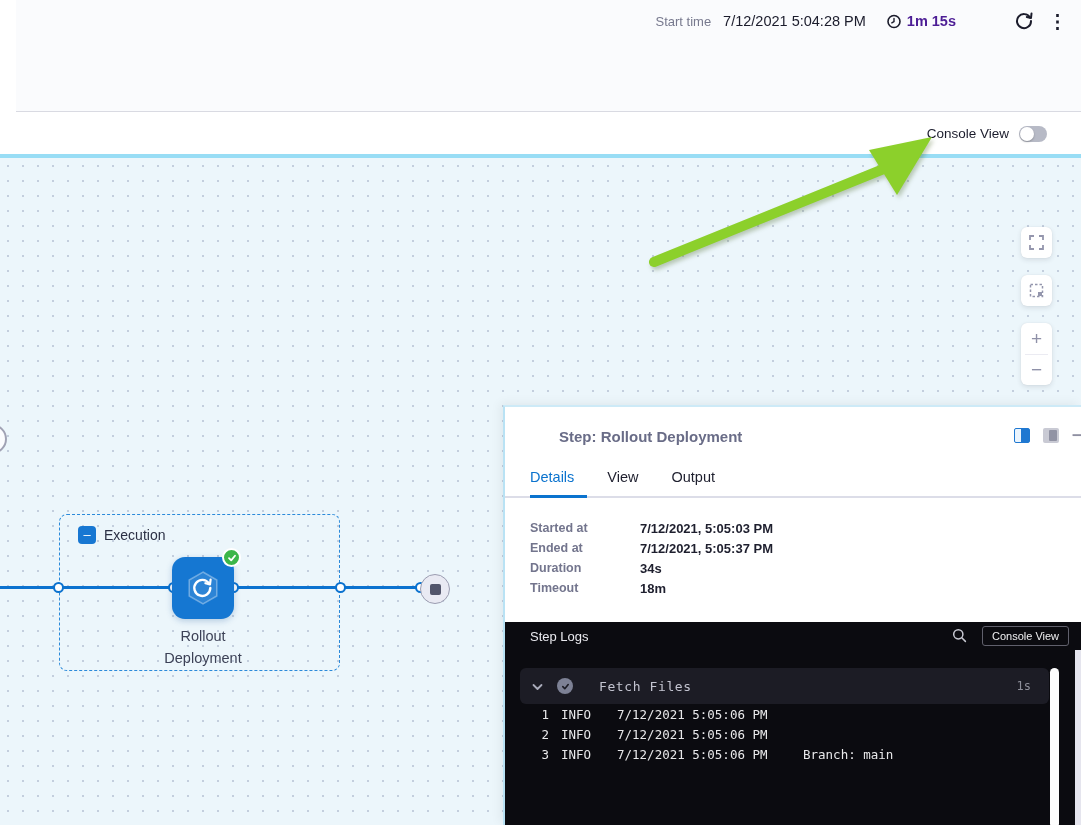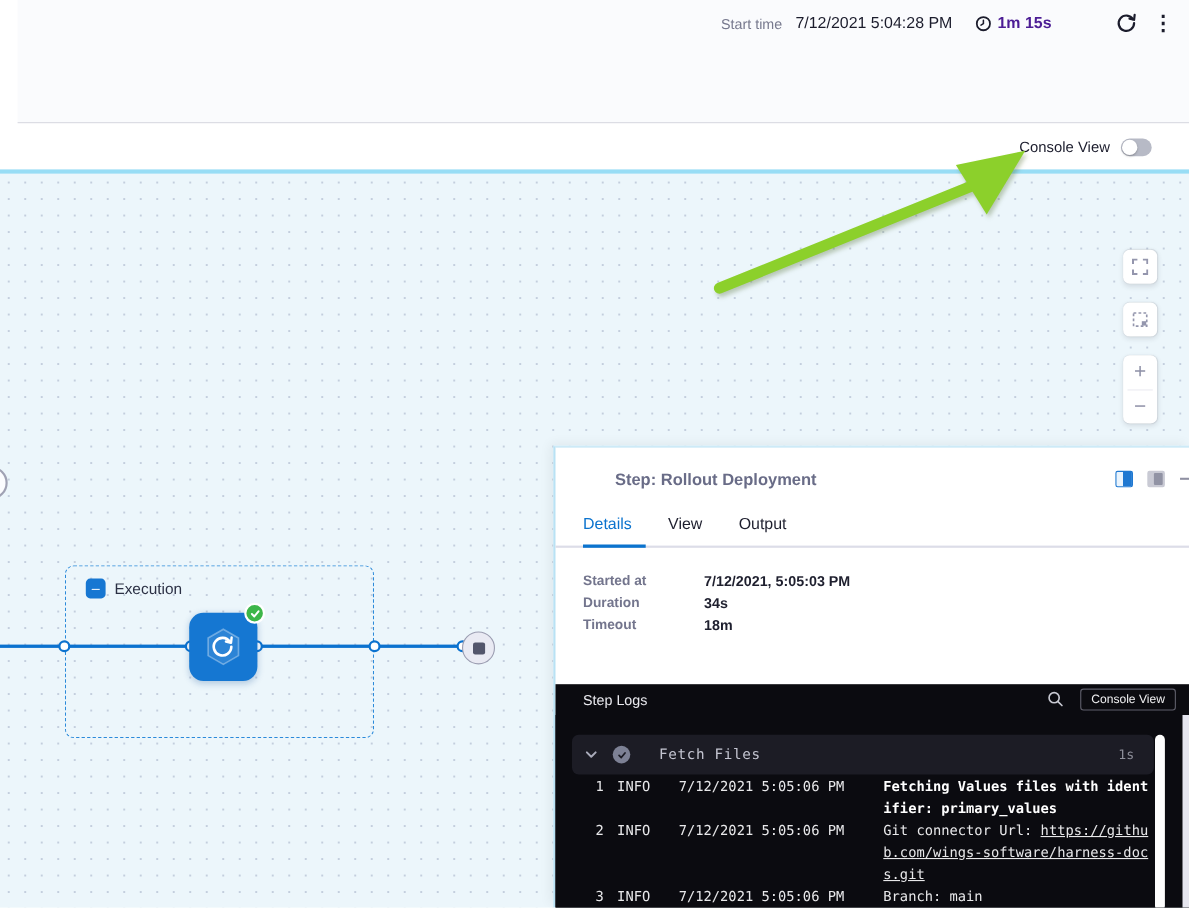--- a/index.html
+++ b/index.html
@@ -218,20 +218,24 @@
       <polygon points="20,4 33.8,12 33.8,28 20,36 6.2,28 6.2,12" fill="rgba(255,255,255,0.10)" stroke="rgba(255,255,255,0.35)" stroke-width="1.5"></polygon>
       <path d="M26 15.5 A8 8 0 1 0 27.3 20" fill="none" stroke="#fff" stroke-width="2.4" stroke-linecap="round"></path>
       <path d="M27.6 11.5 L27 16.4 L22.4 15.2" fill="none" stroke="#fff" stroke-width="2.2" stroke-linecap="round" stroke-linejoin="round"></path>
     </svg>
   </div>
   <div class="badge">
     <svg width="10" height="10" viewBox="0 0 10 10">
         <path d="M2 5.2 L4.2 7.4 L8 2.8" fill="none" stroke="#fff" stroke-width="1.8" stroke-linecap="round" stroke-linejoin="round"></path>
       </svg>
   </div>
+  <div class="node-label">
+    <div>Rollout</div>
+    <div>Deployment</div>
+  </div>
 
   <div class="stop-node">
     <div class="stop-square"></div>
   </div>
 
   <button class="zbtn" style="left:1021px; top:69px;">
     <svg width="15" height="15" viewBox="0 0 15 15">
       <path d="M1 5 V1 H5 M10 1 H14 V5 M14 10 V14 H10 M5 14 H1 V10" fill="none" stroke="#9496ad" stroke-width="1.8"></path>
     </svg>
   </button>
@@ -265,20 +269,24 @@
   </div>
   <div class="tab-underline"></div>
   <div class="tabs-divider"></div>
 
   <div class="fields">
     <div class="field-row">
       <span class="field-label">Started at</span>
       <span class="field-value">7/12/2021, 5:05:03 PM</span>
     </div>
     <div class="field-row">
+      <span class="field-label">Ended at</span>
+      <span class="field-value">7/12/2021, 5:05:37 PM</span>
+    </div>
+    <div class="field-row">
       <span class="field-label">Duration</span>
       <span class="field-value">34s</span>
     </div>
     <div class="field-row">
       <span class="field-label">Timeout</span>
       <span class="field-value">18m</span>
     </div>
   </div>
 
   <div class="logs">
@@ -307,27 +315,25 @@
         </span>
         <span class="section-name">Fetch Files</span>
         <span class="section-dur">1s</span>
       </div>
 
       <div class="log-lines">
         <div class="log-row">
           <span class="log-num">1</span>
           <span class="log-level">INFO</span>
           <span class="log-time">7/12/2021 5:05:06 PM</span>
-          <span class="log-msg bold">Fetching Values files with identifier: primary_values</span>
         </div>
         <div class="log-row">
           <span class="log-num">2</span>
           <span class="log-level">INFO</span>
           <span class="log-time">7/12/2021 5:05:06 PM</span>
-          <span class="log-msg"><span>Git connector Url: </span><a>https://github.com/wings-software/harness-docs.git</a></span>
         </div>
         <div class="log-row">
           <span class="log-num">3</span>
           <span class="log-level">INFO</span>
           <span class="log-time">7/12/2021 5:05:06 PM</span>
           <span class="log-msg">Branch: main</span>
         </div>
       </div>
 
       <div class="log-scrollthumb"></div>

